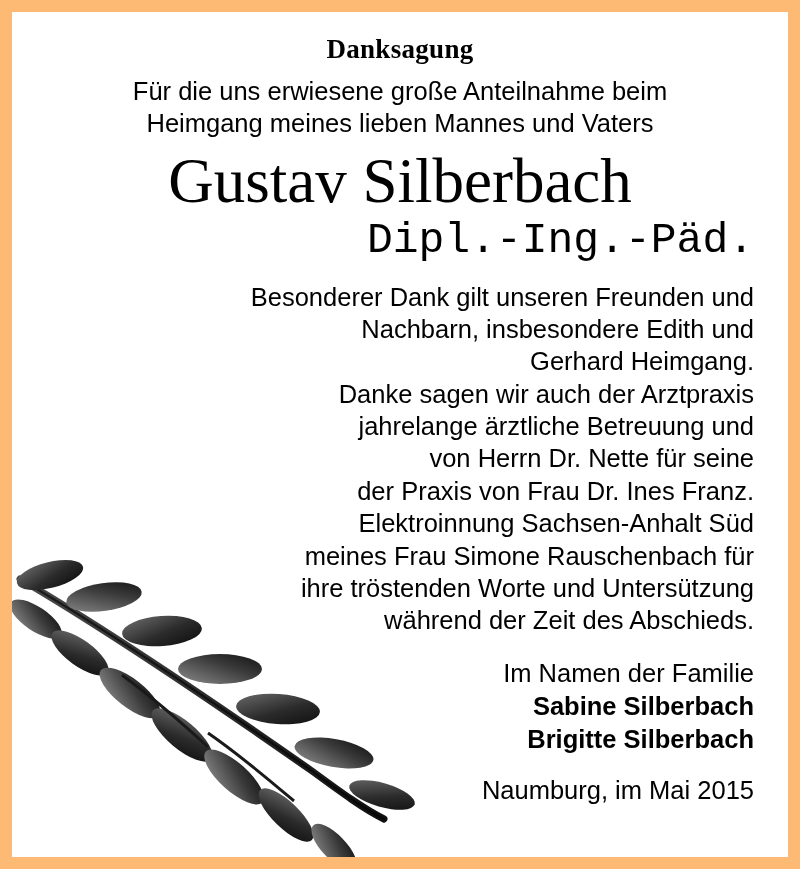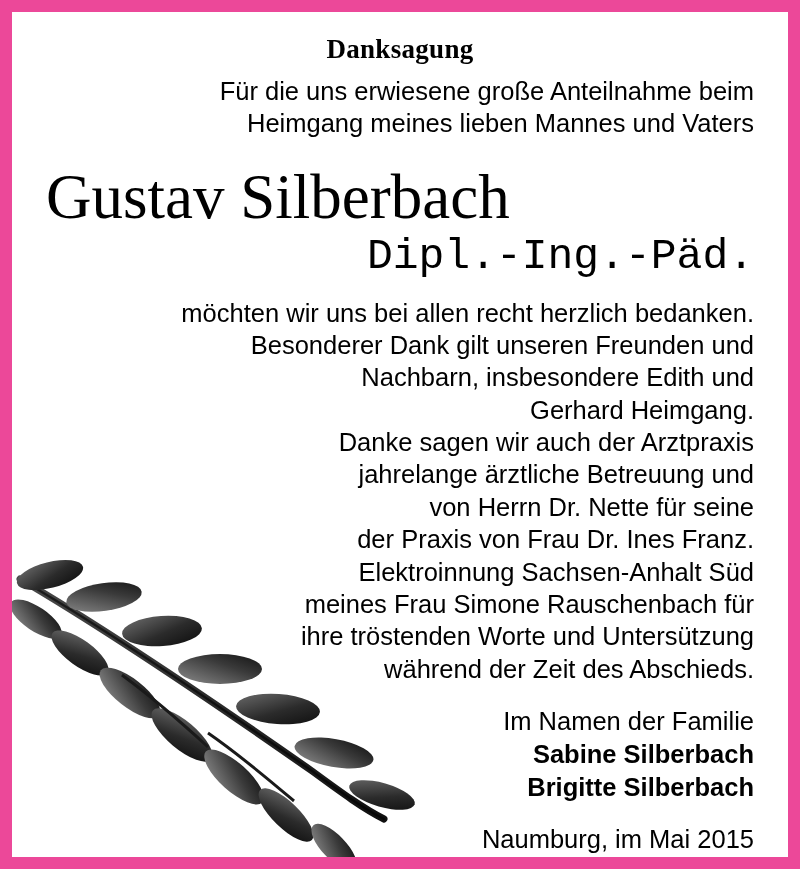--- a/index.html
+++ b/index.html
@@ -4,21 +4,21 @@
 <style>
   html, body {
     margin: 0;
     padding: 0;
     background: #ffffff;
   }
   .page {
     position: relative;
     width: 800px;
     height: 869px;
-    background: #ec4899;
+    background: #fdba74;
     box-sizing: border-box;
     padding: 12px;
     font-family: "Liberation Sans", sans-serif;
     overflow: hidden;
   }
   .card {
     position: relative;
     width: 100%;
     height: 100%;
     background: #ffffff;
@@ -42,27 +42,28 @@
     margin: 0 0 10px 0;
   }
   .intro {
     font-size: 25.5px;
     line-height: 1.26;
     margin: 0 0 6px 0;
     text-align: right;
   }
   .intro .line {
     display: block;
+    text-align: center;
   }
   .name {
     font-family: "Liberation Serif", serif;
     font-size: 63px;
     line-height: 1.08;
-    margin: 24px 0 2px 0;
-    text-align: left;
+    margin: 8px 0 2px 0;
+    text-align: center;
     white-space: nowrap;
   }
   .qualification {
     font-family: Liberation Mono, monospace;
     font-size: 43px;
     line-height: 1.1;
     margin: 0 0 16px 0;
     text-align: right;
   }
   .body-text {
@@ -158,21 +159,20 @@
 
       <div class="intro">
         <span class="line">Für die uns erwiesene große Anteilnahme beim</span>
         <span class="line">Heimgang meines lieben Mannes und Vaters</span>
       </div>
 
       <div class="name">Gustav Silberbach</div>
       <div class="qualification">Dipl.-Ing.-Päd.</div>
 
       <div class="body-text">
-        <span class="line">möchten wir uns bei allen recht herzlich bedanken.</span>
         <span class="line">Besonderer Dank gilt unseren Freunden und</span>
         <span class="line">Nachbarn, insbesondere Edith und</span>
         <span class="line">Gerhard Heimgang.</span>
         <span class="line">Danke sagen wir auch der Arztpraxis</span>
         <span class="line">jahrelange ärztliche Betreuung und</span>
         <span class="line">von Herrn Dr. Nette für seine</span>
         <span class="line">der Praxis von Frau Dr. Ines Franz.</span>
         <span class="line">Elektroinnung Sachsen-Anhalt Süd</span>
         <span class="line">meines Frau Simone Rauschenbach für</span>
         <span class="line">ihre tröstenden Worte und Untersützung</span>

